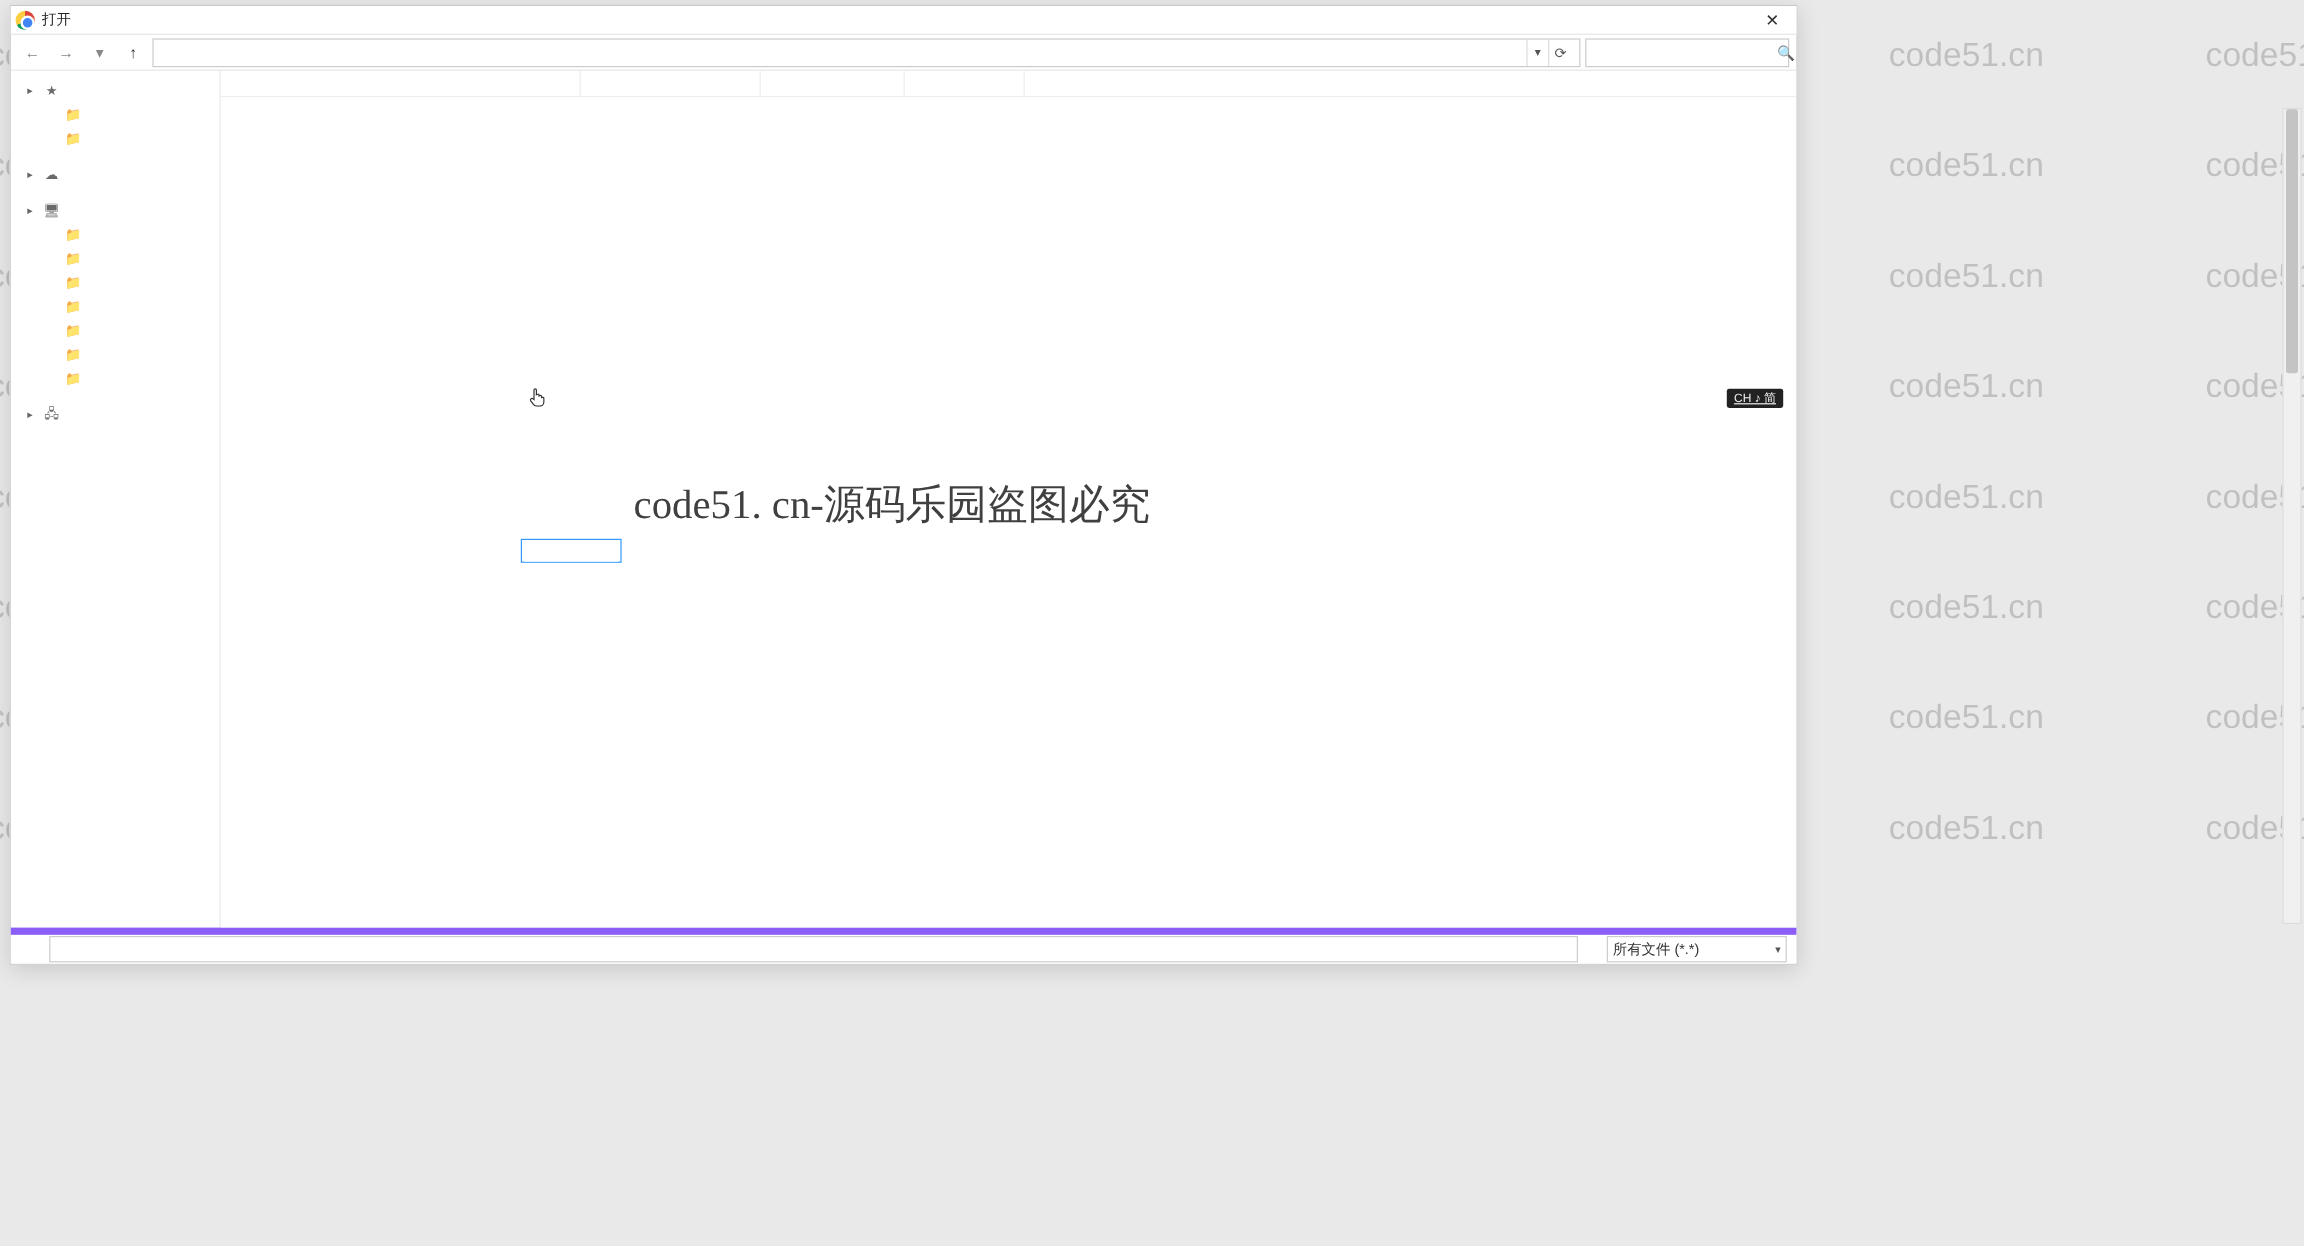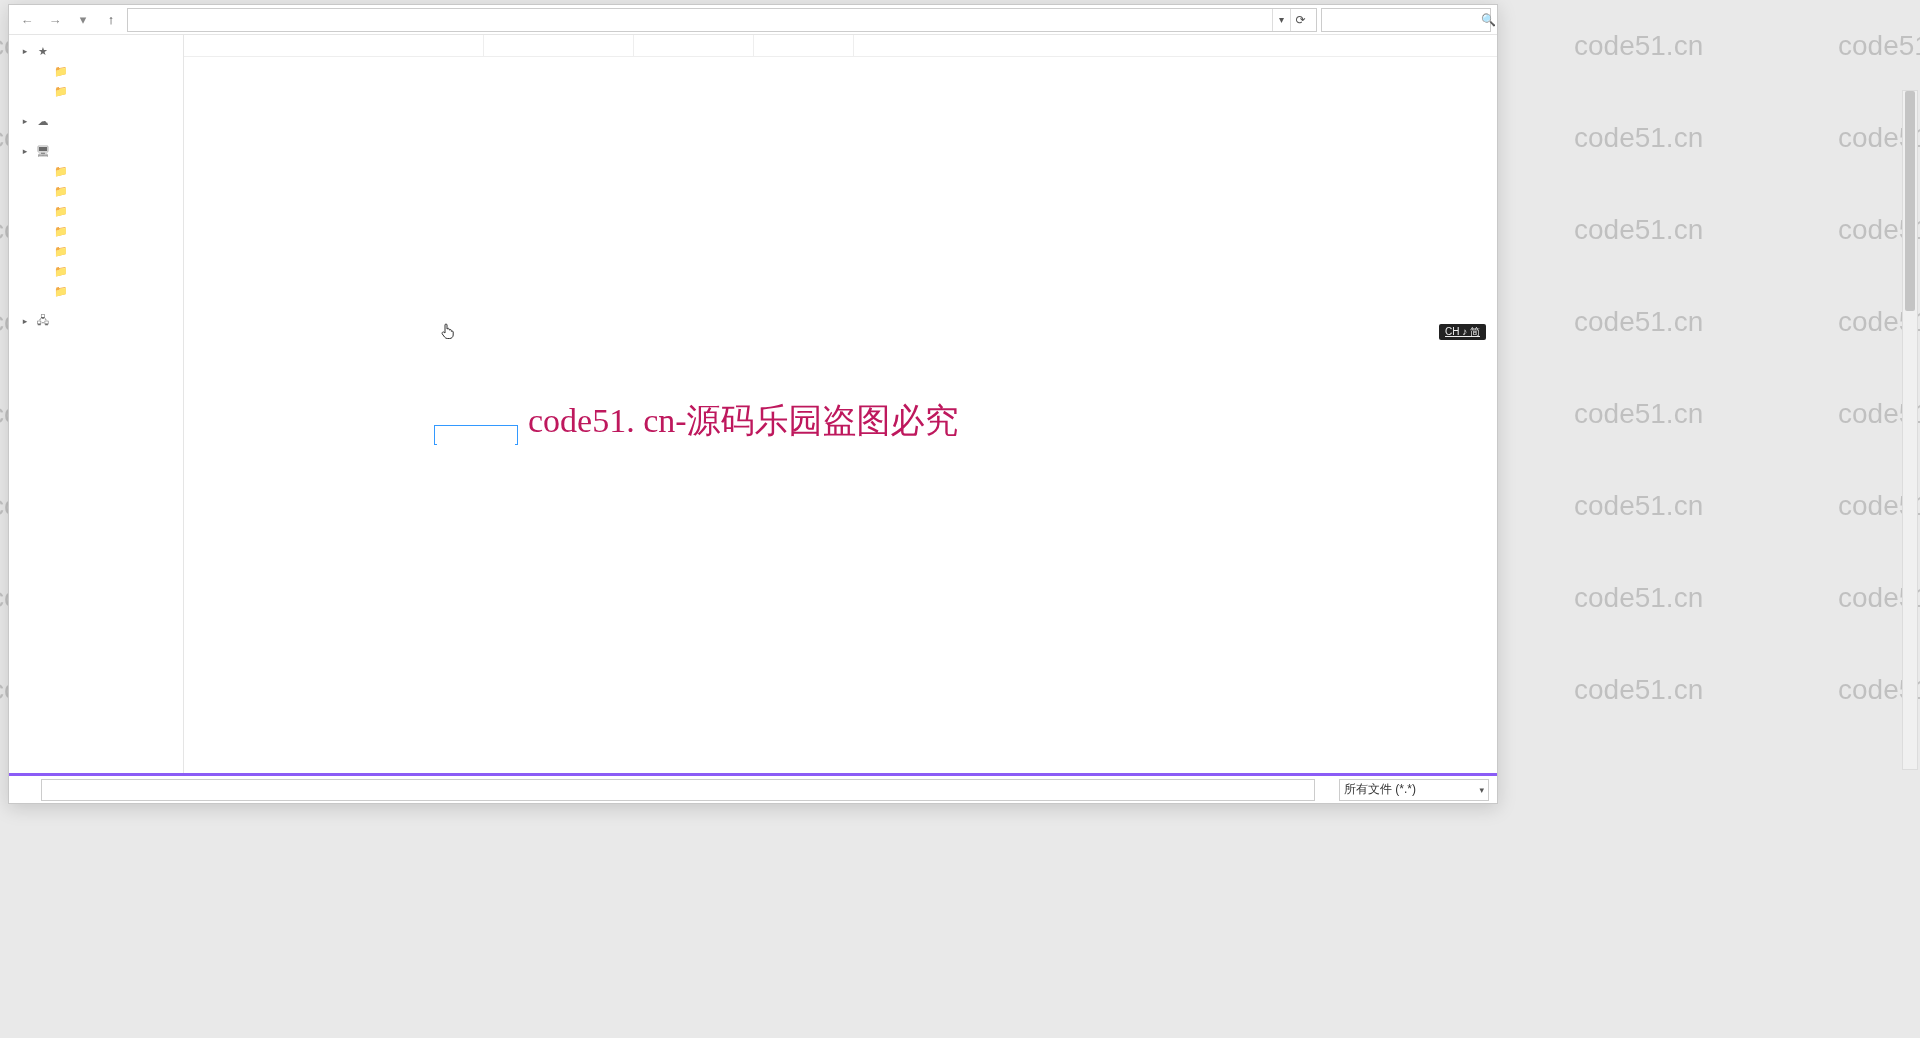--- a/index.html
+++ b/index.html
@@ -92,21 +92,21 @@
 
   
   .rename-input {
     position: absolute; left: 250px; top: 390px; width: 84px; height: 20px;
     border: 1px solid #3399ff; background: #fff; padding: 0 2px;
   }
   .rename-input input { width: 100%; height: 100%; border: none; outline: none; font-size: 12px; }
 
   
   .bottombar {
-    height: 30px; border-top: 3px solid #8b5cf6; display: flex; align-items: center;
+    height: 30px; border-top: 6px solid #8b5cf6; display: flex; align-items: center;
     padding: 0 8px; gap: 24px; background: #fff;
   }
   .bottombar .fname-label { font-size: 12px; color: #333; white-space: nowrap; }
   .bottombar .fname-input {
     flex: 1; height: 22px; border: 1px solid #ccc; padding: 0 4px; font-size: 12px;
   }
   .filter {
     width: 150px; height: 22px; border: 1px solid #ccc; background: #fff;
     display: flex; align-items: center; padding: 0 4px; font-size: 12px; color: #333;
     justify-content: space-between; cursor: pointer;
@@ -125,21 +125,21 @@
 
   
   .ime-badge {
     position: absolute; right: 434px; top: 324px; height: 16px;
     background: #222; color: #eee; font-size: 10px; padding: 2px 6px;
     border-radius: 2px; display: flex; align-items: center; gap: 4px; text-decoration: underline;
   }
 
   
   .center-red {
-    position: absolute; left: 528px; top: 398px; font-size: 34px; color: #be185d;
+    position: absolute; left: 528px; top: 398px; font-size: 34px; color: #404040;
     font-family: "SimSun", "宋体", serif; white-space: nowrap;
   }
 
   
   .cursor {
     position: absolute; left: 441px; top: 323px; width: 14px; height: 16px;
     pointer-events: none;
   }
   .cursor svg { width: 14px; height: 16px; }
 </style>
@@ -228,20 +228,26 @@
       <span class="wm">code51.cn</span>
     </div>
 </div>
 
 <div class="page-scrollbar">
   <div class="thumb"></div>
 </div>
 
 <div class="dialog">
 
+  <div class="titlebar">
+    <span class="chrome-icon"></span>
+    <span class="title">打开</span>
+    <span class="spacer"></span>
+    <span class="close">✕</span>
+  </div>
 
   <div class="toolbar">
     <span class="navbtn">←</span>
     <span class="navbtn">→</span>
     <span class="navbtn">▾</span>
     <span class="navbtn enabled">↑</span>
 
     <div class="addressbar">
       <span class="breadcrumb"></span>
       <span class="dd">▾</span>

